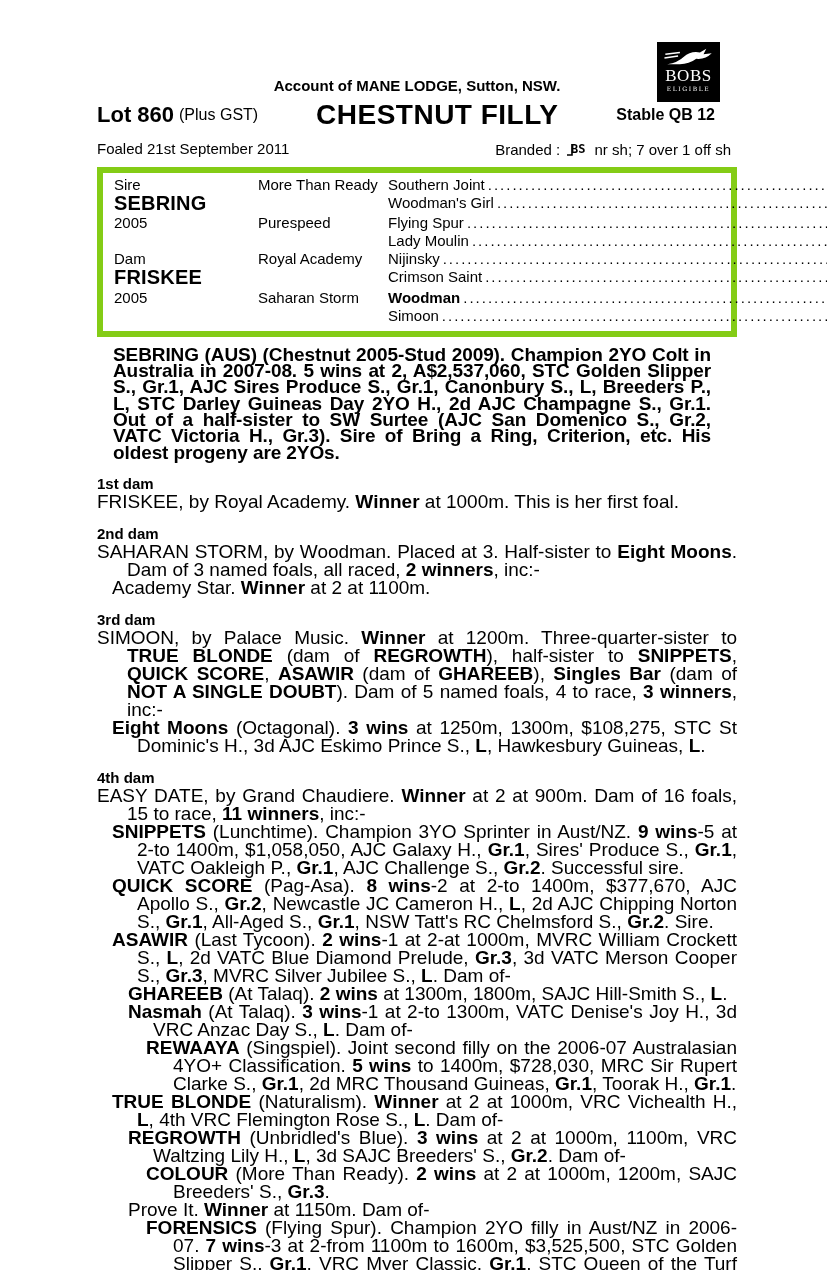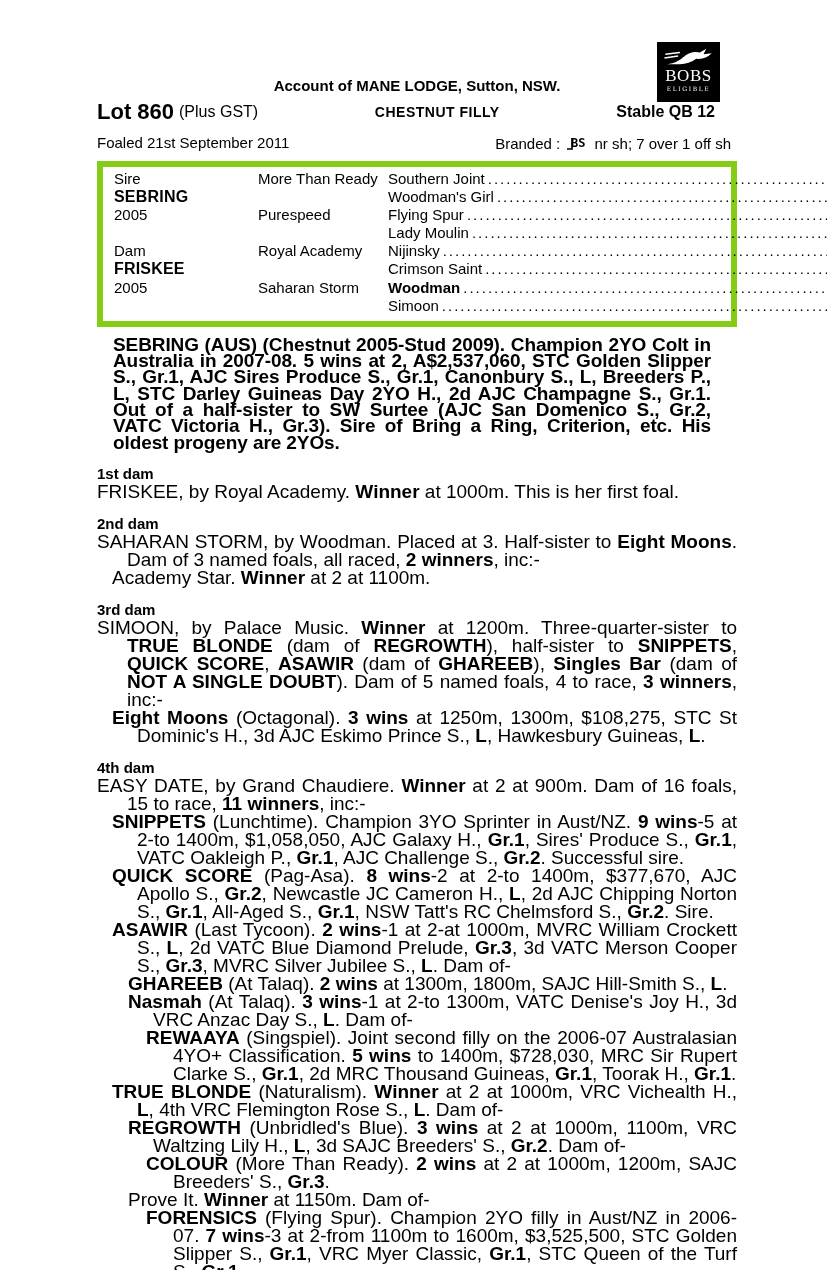--- a/index.html
+++ b/index.html
@@ -7,30 +7,30 @@
     position:relative; width:827px; height:1270px; background:#ffffff;
     color:#000; font-family:"Liberation Sans", sans-serif; overflow:hidden;
   }
   .content { position:absolute; left:97px; top:76px; width:640px; }
 
   .account { text-align:center; font-weight:bold; font-size:15px; line-height:19px; }
 
   .lotrow { display:flex; align-items:center; margin-top:4px; }
   .lot-label { font-size:22px; font-weight:bold; white-space:nowrap; }
   .gst { font-size:16px; margin-left:5px; white-space:nowrap; }
-  .lot-title { flex:1; text-align:center; font-size:14px; font-weight:bold; letter-spacing:0.5px; white-space:nowrap; }
+  .lot-title { flex:1; text-align:center; font-size:28px; font-weight:bold; letter-spacing:0.5px; white-space:nowrap; }
   .stable { font-size:16px; font-weight:bold; padding-right:22px; white-space:nowrap; }
 
   .foalrow { display:flex; justify-content:space-between; margin-top:8px; font-size:15px; line-height:19px;gap:41px; }
   .branded { padding-right:6px; }
   .brand-mark { display:inline-block; vertical-align:-4px; margin:0 2px; }
 
   .ptable { border:6px solid #84cc16; margin-top:8px; padding:3px 16px 6px 11px; }
   .prow { display:grid; grid-template-columns:144px 130px 1fr; font-size:15px; line-height:18.1px; }
-  .pc1 .b { font-size:16px; letter-spacing:0.2px; }
+  .pc1 .b { font-size:20px; letter-spacing:0.2px; }
   .pc3 { display:flex; align-items:baseline; }
   .pl, .pr { white-space:nowrap; }
   .dots { flex:1; overflow:hidden; white-space:nowrap; margin:0 3px; }
   .dots::after { content:"..............................................................................."; letter-spacing:2px; }
 
   .sire-summary { font-weight:bold; font-size:19px; line-height:16.3px; text-align:justify; margin:10px 26px 0 16px; letter-spacing:-0.1px; }
 
   .section-heading { font-weight:bold; font-size:15px; line-height:18px; margin-top:14px; }
   .entry { font-size:19px; line-height:18px; text-align:justify; }
   .e0 { padding-left:30px; text-indent:-30px; }

